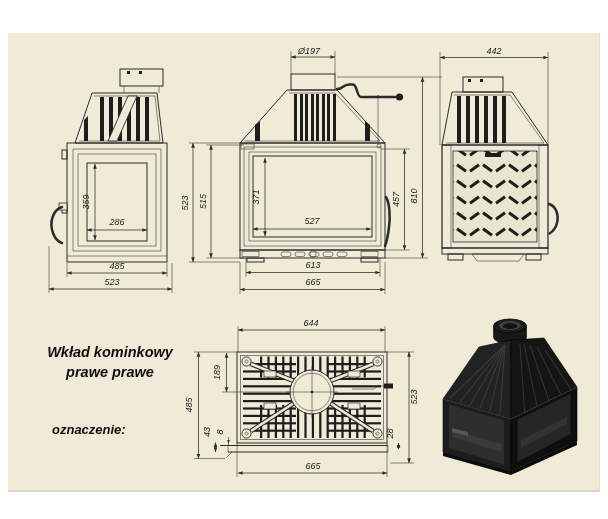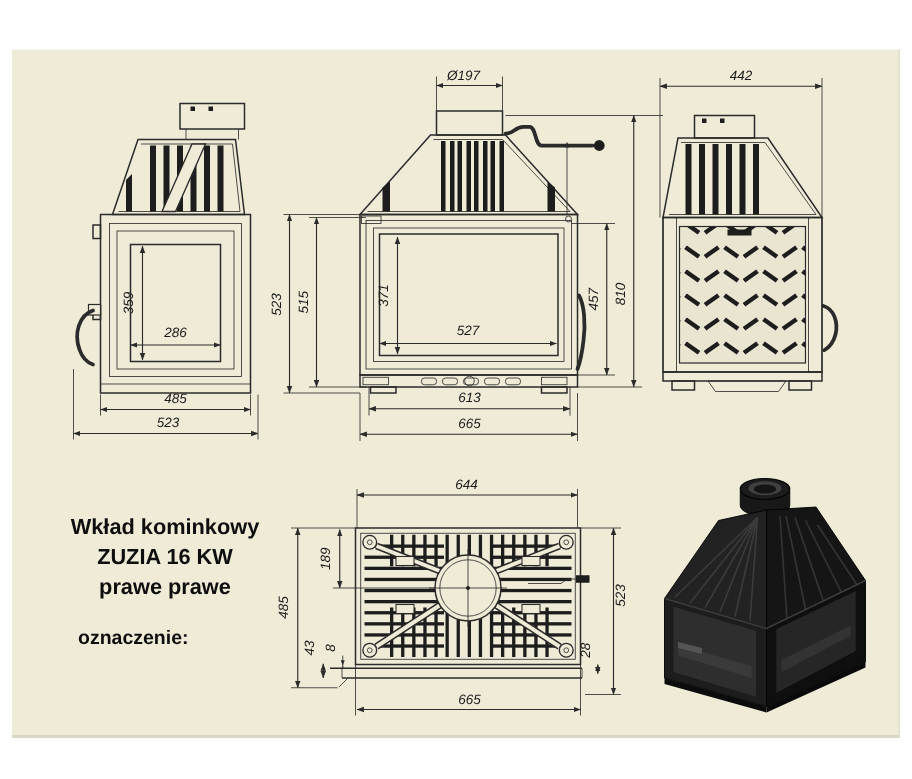--- a/index.html
+++ b/index.html
@@ -10,23 +10,23 @@
   #drawing{position:absolute;left:0;top:0;}
   .ln  {stroke:#2b2b2b;stroke-width:1;fill:none;}
   .lnt {stroke:#2b2b2b;stroke-width:0.55;fill:none;}
   .ext {stroke:#2b2b2b;stroke-width:0.55;fill:none;}
   .dl  {stroke:#2b2b2b;stroke-width:0.75;fill:none;}
   .bk  {fill:#1d1d1d;stroke:none;}
   .pg  {fill:#f0ebd7;}
   .rod {stroke:#2b2b2b;stroke-width:2.5;fill:none;stroke-linecap:round;}
   .dim {font:italic 9px "Liberation Sans",sans-serif;fill:#1b1b1b;text-anchor:middle;}
   .info{position:absolute;left:26px;top:342px;width:168px;color:#0e0e0e;
-        font-weight:bold;}
+        font-style:italic;font-weight:bold;}
   .info .product div{text-align:center;font-size:14.5px;line-height:1.38;}
-  .designation{margin-top:14px;font-size:13px;line-height:1.45;}
+  .designation{margin-top:39px;font-size:13px;line-height:1.45;}
   .designation .dlabel{padding-left:26px;}
   .designation .dvalue{padding-left:44px;font-size:14px;}
 </style>
 </head>
 <body>
 
 <div id="stage">
   <div id="panel"></div>
 
   <svg id="drawing" width="608" height="519" viewBox="0 0 608 519">
@@ -335,20 +335,19 @@
       <path d="M521,440 L567,417 L567,424 L521,448 Z" fill="#333333"></path>
       <path d="M443,452 L511,471 L511,475 L443,456 Z" fill="#0c0c0c"></path>
       <path d="M511,471 L577,441 L577,445 L511,475 Z" fill="#0a0a0a"></path>
       <polyline points="443,399 511,419 577,387" fill="none" stroke="#3f3f3f" stroke-width="1"></polyline>
     </g>
   </svg>
 
   <div class="info">
     <div class="product">
       <div>Wkład kominkowy</div>
-      <div>ZUZIA 16 KW</div>
       <div>prawe prawe</div>
     </div>
     <div class="designation">
       <div class="dlabel">oznaczenie:</div>
     </div>
   </div>
 </div>
 
 </body></html>

